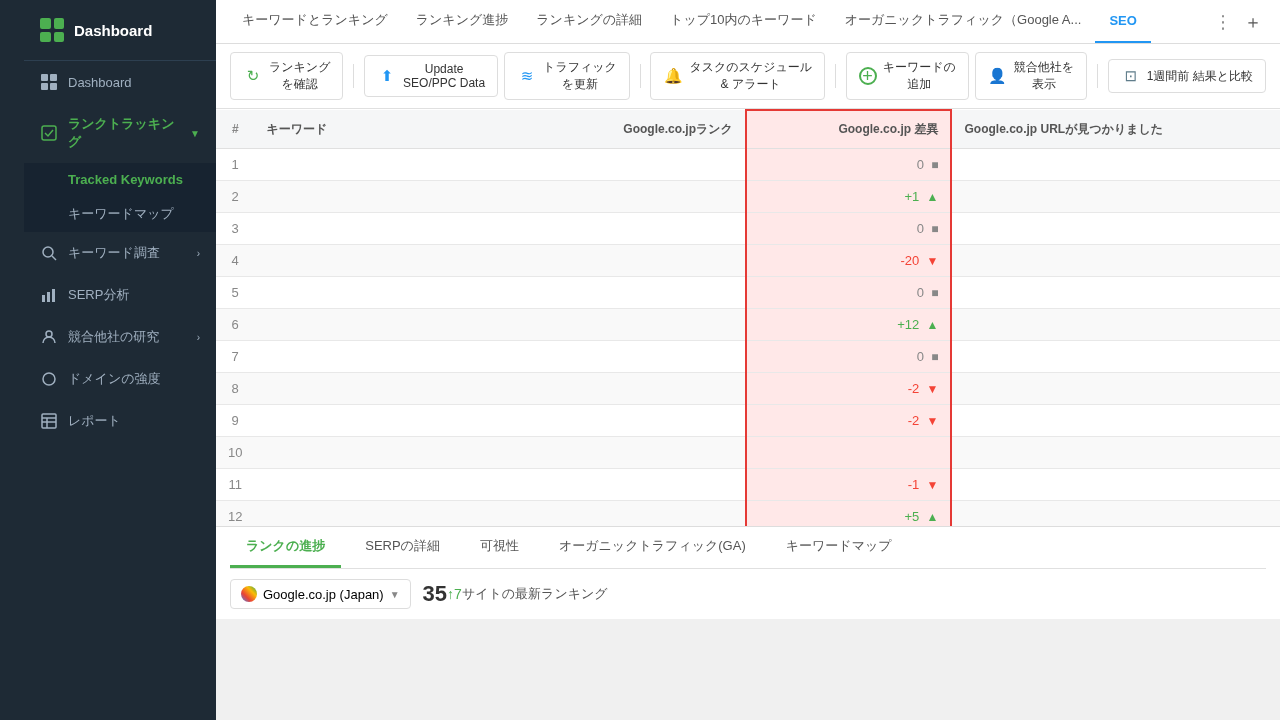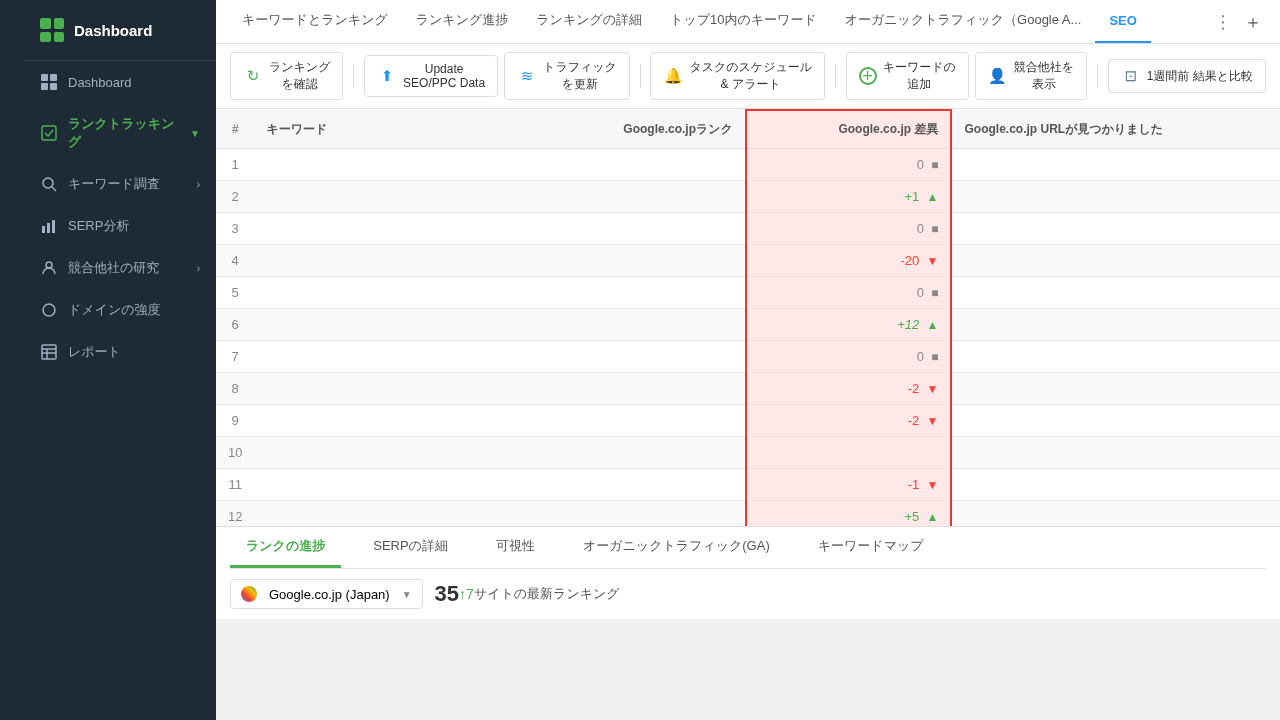--- a/index.html
+++ b/index.html
@@ -51,25 +51,25 @@
     .td-rank { text-align: right; min-width: 120px; }
     .td-diff { text-align: right; min-width: 140px; }
     .td-url { min-width: 200px; }
     .diff-positive { color: #4caf50; }
     .diff-negative { color: #f44336; }
     .diff-neutral { color: #888; }
     .diff-arrow { font-size: 12px; margin-left: 4px; }
 
     
     .bottom-panel { background: #fff; border-top: 1px solid #ddd; padding: 0 14px; }
-    .bottom-tabs { display: flex; gap: 16px; border-bottom: 1px solid #e0e0e0; }
+    .bottom-tabs { display: flex; gap: 8px; border-bottom: 1px solid #e0e0e0; }
     .bottom-tab { padding: 10px 16px; font-size: 13px; color: #555; cursor: pointer; border-bottom: 3px solid transparent; }
     .bottom-tab.active { color: #4caf50; border-bottom-color: #4caf50; font-weight: 600; }
     .bottom-content { padding: 10px 0; display: flex; align-items: center; gap: 12px; }
-    .google-selector { display: flex; align-items: center; gap: 12px; border: 1px solid #ddd; border-radius: 4px; padding: 6px 10px; background: #fff; cursor: pointer; font-size: 13px; }
+    .google-selector { display: flex; align-items: center; gap: 6px; border: 1px solid #ddd; border-radius: 4px; padding: 6px 10px; background: #fff; cursor: pointer; font-size: 13px; }
     .google-icon { width: 16px; height: 16px; border-radius: 50%; background: linear-gradient(45deg, #4285f4, #ea4335, #fbbc05, #34a853); }
     .ranking-info { display: flex; align-items: center; font-size: 14px; color: #333; }
     .ranking-count { font-size: 22px; font-weight: 700; color: #333; }
     .ranking-arrow { color: #4caf50; font-size: 14px; }
     .ranking-label { color: #555; font-size: 13px; }
 
     
     .seo-tab { font-weight: 700; color: #2196f3; border-bottom: 3px solid #2196f3 !important; }
   </style>
 </head>
@@ -102,20 +102,28 @@
     <div class="item-icon">
       <svg width="16" height="16" viewBox="0 0 16 16" fill="none" stroke="#4caf50" stroke-width="1.5">
           <rect x="1" y="1" width="14" height="14" rx="2"></rect>
           <polyline points="4,8 7,11 12,5" stroke="#4caf50" stroke-width="1.5" fill="none"></polyline>
         </svg>
     </div>
     <span style="color:#4caf50;">ランクトラッキング</span>
     <span class="chevron" style="color:#4caf50;">▼</span>
   </div>
 
+  <div class="sidebar-sub">
+    <div class="sidebar-sub-item active">
+      <span>Tracked Keywords</span>
+    </div>
+    <div class="sidebar-sub-item">
+      <span>キーワードマップ</span>
+    </div>
+  </div>
 
   <div class="sidebar-item">
     <div class="item-icon">
       <svg width="16" height="16" viewBox="0 0 16 16" fill="none" stroke="#a0b0c0" stroke-width="1.5">
           <circle cx="7" cy="7" r="5"></circle>
           <line x1="11" y1="11" x2="15" y2="15"></line>
         </svg>
     </div>
     <span>キーワード調査</span>
     <span class="chevron">›</span>
@@ -271,21 +279,21 @@
             <td class="td-num">5</td>
             <td class="td-keyword"></td>
             <td class="td-rank"></td>
             <td class="td-diff" style="background: rgb(255, 232, 232); border-left: 2px solid rgb(229, 57, 53); border-right: 2px solid rgb(229, 57, 53);"><span class="diff-neutral">0</span><span class="diff-neutral diff-arrow"> ■</span></td>
             <td class="td-url"></td>
           </tr>
           <tr>
             <td class="td-num">6</td>
             <td class="td-keyword"></td>
             <td class="td-rank"></td>
-            <td class="td-diff" style="background: rgb(255, 232, 232); border-left: 2px solid rgb(229, 57, 53); border-right: 2px solid rgb(229, 57, 53); font-style: italic;"><span class="diff-positive">+12</span><span class="diff-positive diff-arrow"> ▲</span></td>
+            <td class="td-diff" style="background: rgb(255, 232, 232); border-left: 2px solid rgb(229, 57, 53); border-right: 2px solid rgb(229, 57, 53);"><span class="diff-positive">+12</span><span class="diff-positive diff-arrow"> ▲</span></td>
             <td class="td-url"></td>
           </tr>
           <tr>
             <td class="td-num">7</td>
             <td class="td-keyword"></td>
             <td class="td-rank"></td>
             <td class="td-diff" style="background: rgb(255, 232, 232); border-left: 2px solid rgb(229, 57, 53); border-right: 2px solid rgb(229, 57, 53);"><span class="diff-neutral">0</span><span class="diff-neutral diff-arrow"> ■</span></td>
             <td class="td-url"></td>
           </tr>
           <tr>

